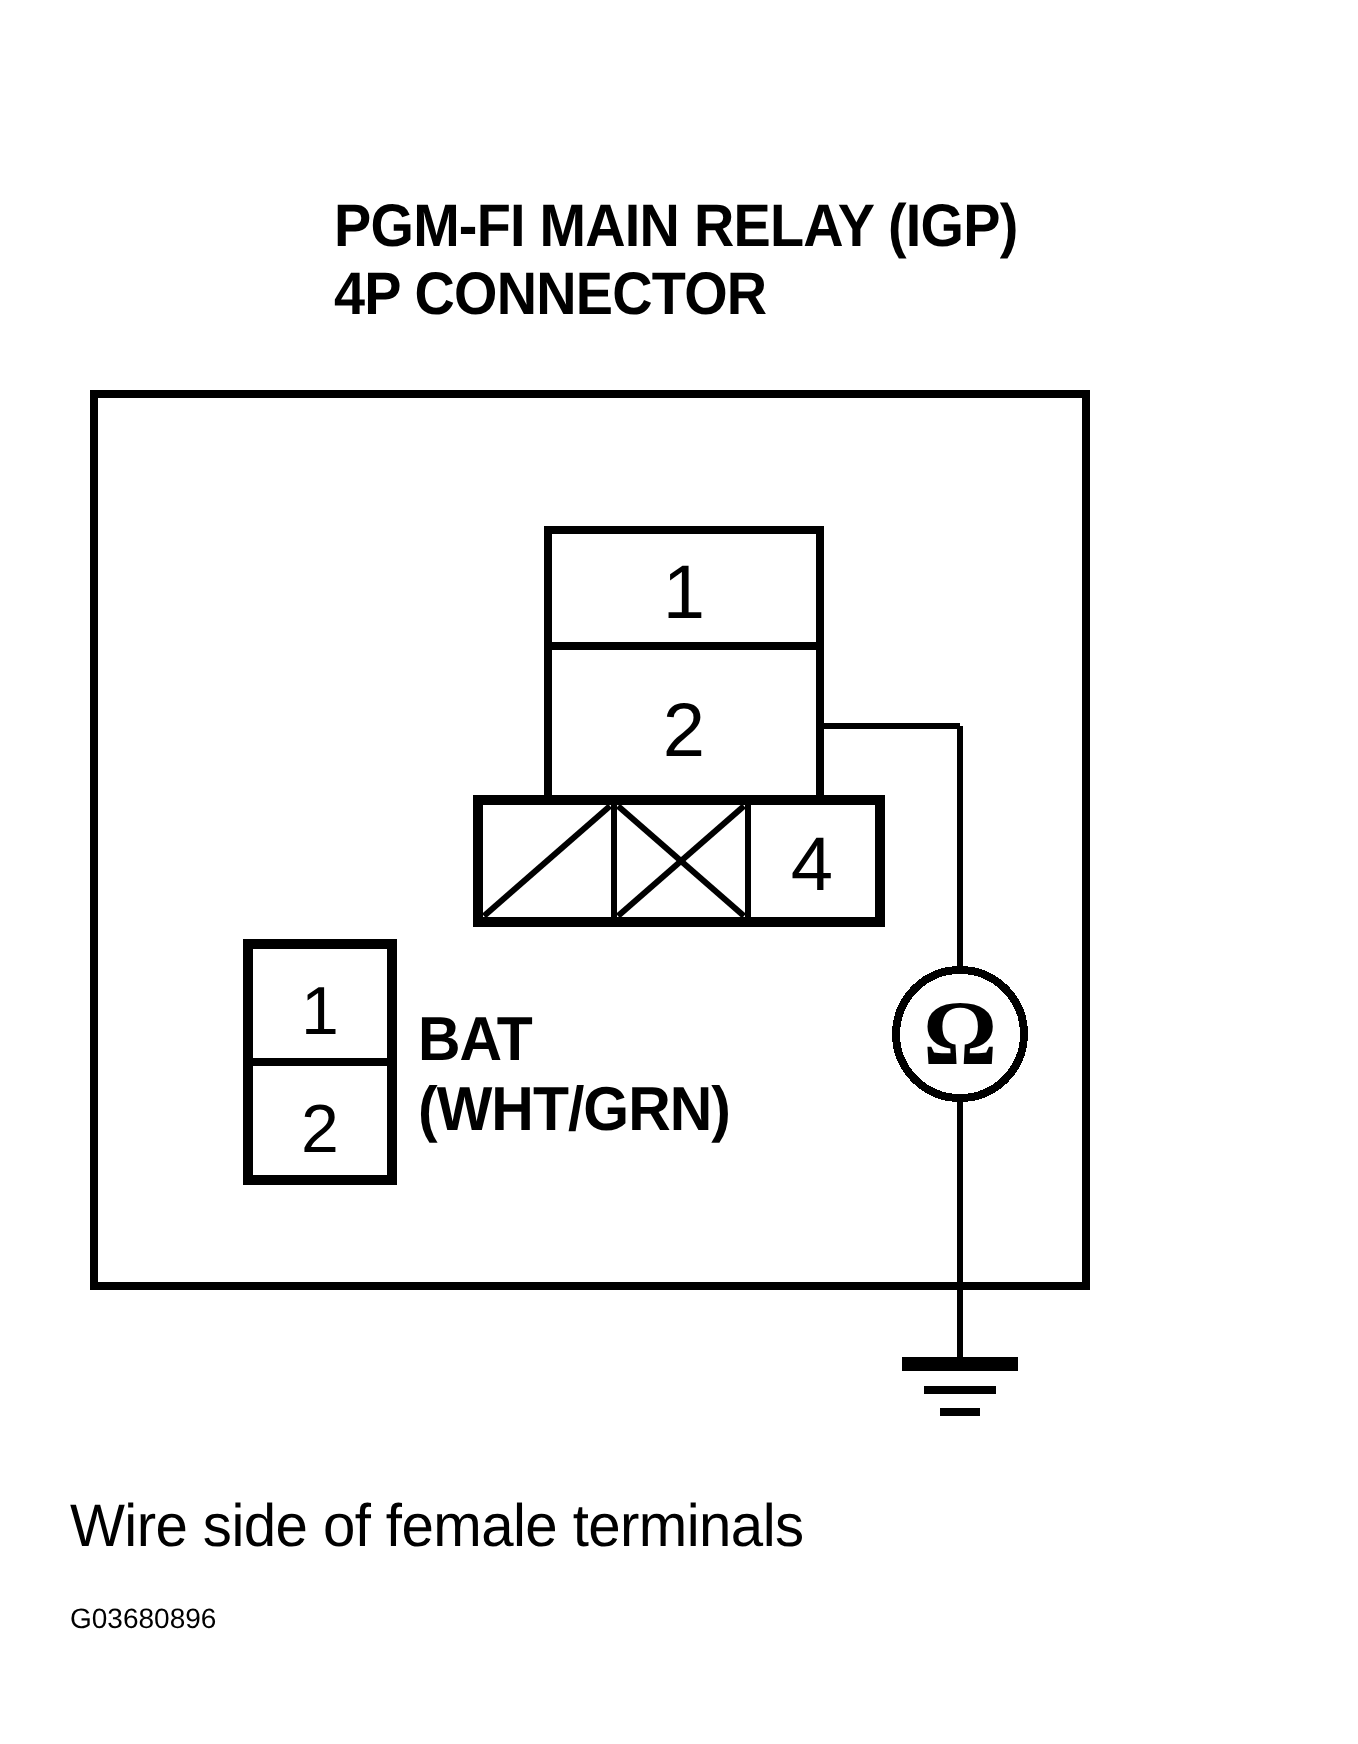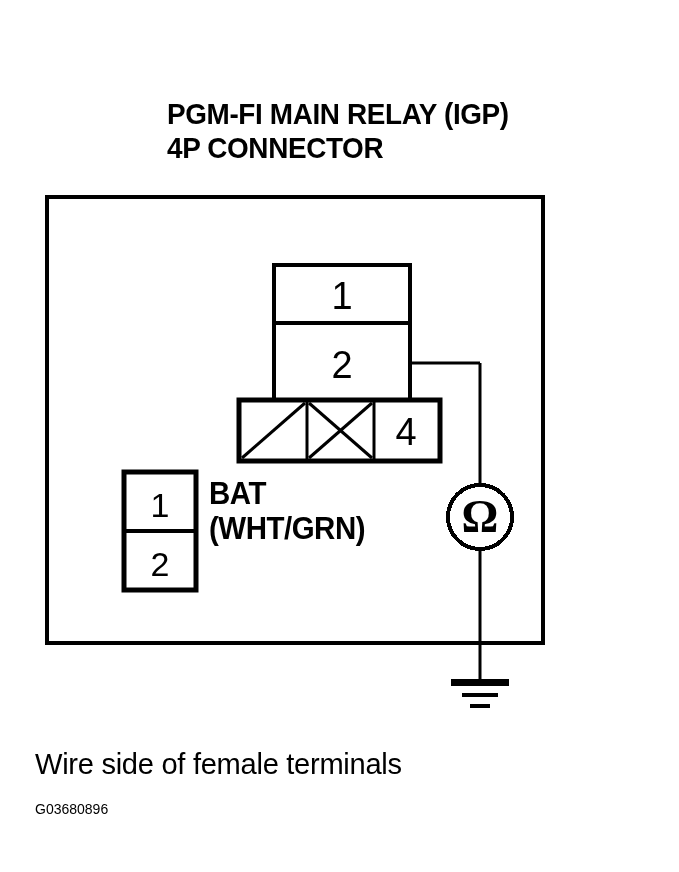--- a/index.html
+++ b/index.html
@@ -81,21 +81,21 @@
   .cell-num-small {
     font-family: "Liberation Sans", sans-serif;
     font-size: 34px;
     fill: #000;
   }
 
   
   .bat-label {
     position: absolute;
     left: 209px;
-    top: 451px;
+    top: 477px;
     width: 250px;
   }
   .bat-line {
     font-weight: bold;
     font-size: 31px;
     line-height: 35px;
     letter-spacing: -0.5px;
     white-space: nowrap;
     transform: scaleX(0.95);
     transform-origin: left center;

